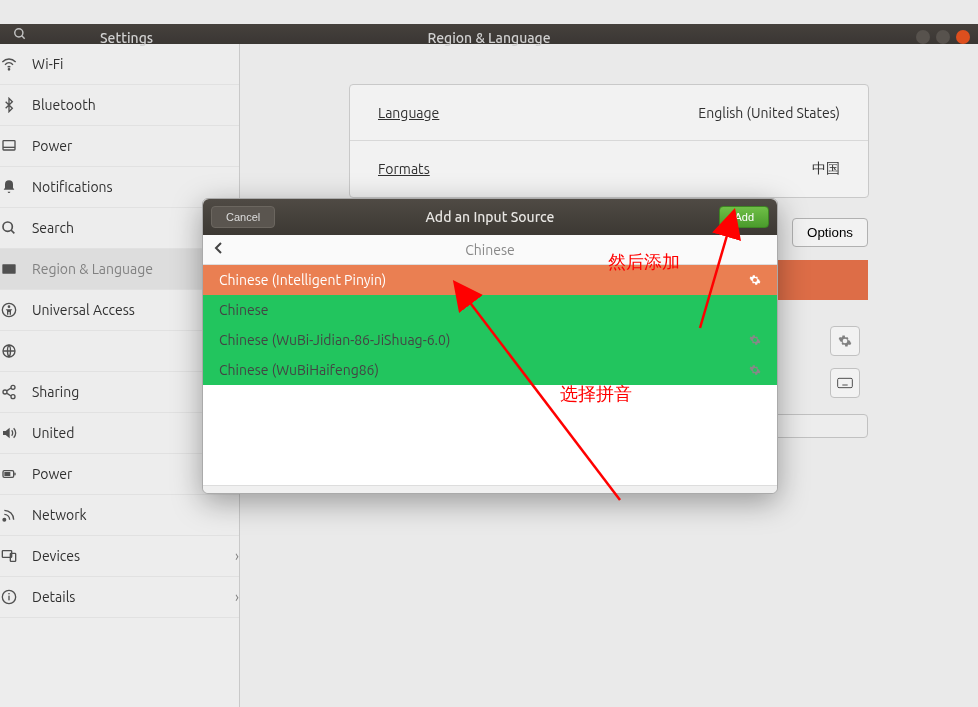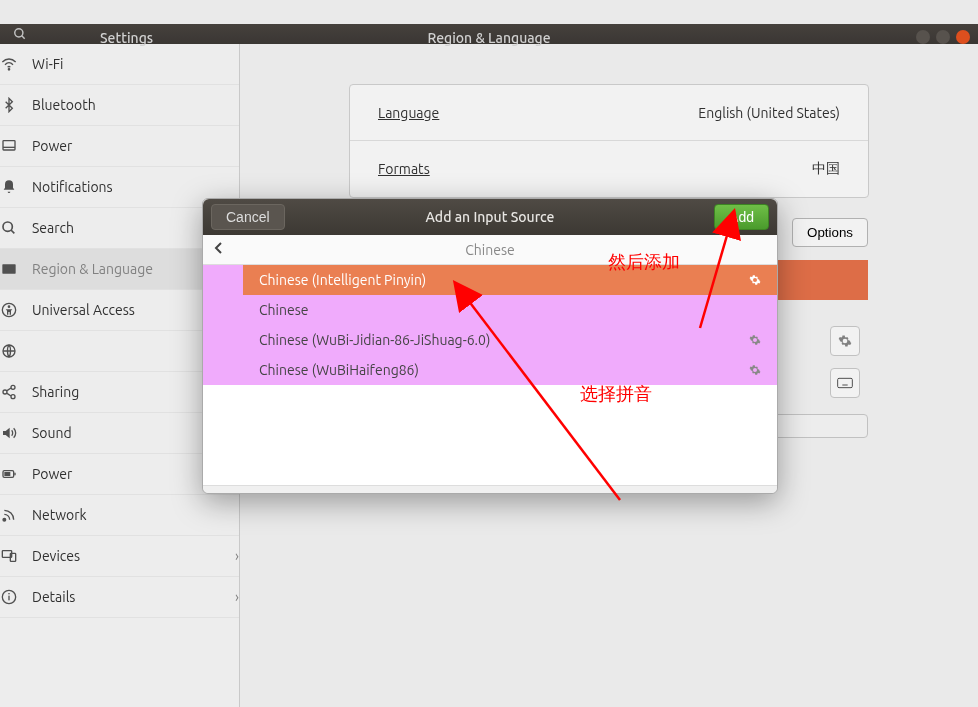--- a/index.html
+++ b/index.html
@@ -40,29 +40,29 @@
 .kbd-corner { position: absolute; right: 118px; top: 368px; width: 30px; height: 30px; border: 1px solid #ccc; border-radius: 4px; background: #fff; display: flex; align-items: center; justify-content: center; }
 .bottom-bar { position: absolute; left: 358px; right: 110px; top: 414px; height: 24px; border: 1px solid #ccc; border-radius: 4px; background: #fafafa; }
 
 
 .overlay { position: absolute; left: 0; top: 0; width: 100%; height: 100%; background: rgba(0,0,0,0.05); pointer-events: none; }
 
 
 .dialog { position: absolute; left: 202px; top: 198px; width: 576px; background: #f5f5f5; border: 1px solid #aaa; border-radius: 6px; box-shadow: 0 8px 30px rgba(0,0,0,0.35); z-index: 10; }
 .dlg-header { height: 36px; background: linear-gradient(#4f4a44, #3c3833); border-radius: 6px 6px 0 0; display: flex; align-items: center; justify-content: space-between; padding: 0 8px; }
 .dlg-title { position: absolute; left: 50%; transform: translateX(-50%); color: #e8e6e3; font-weight: 500; }
-.dlg-btn { padding: 4px 14px; border-radius: 4px; cursor: pointer; font-size: 14px; }
+.dlg-btn { padding: 4px 14px; border-radius: 4px; cursor: pointer; font-size: 11px; }
 .dlg-cancel { background: #5a554f; color: #ddd; border: 1px solid #6b665f; }
 .dlg-add { background: linear-gradient(#6fbf47, #4a9b2c); color: #fff; border: 1px solid #3d8423; font-weight: 400; }
 
 .dlg-subhead { height: 30px; background: #fafafa; border-bottom: 1px solid #ddd; display: flex; align-items: center; position: relative; }
 .dlg-back { position: absolute; left: 10px; top: 6px; cursor: pointer; color: #555; font-size: 16px; }
 .dlg-lang { position: absolute; left: 50%; transform: translateX(-50%); color: #888; }
 
-.dlg-list { background: #f0abfc; max-height: 220px; padding-left: 40px; }
+.dlg-list { background: #22c55e; max-height: 220px; }
 .dlg-item { height: 30px; display: flex; align-items: center; padding: 0 16px; cursor: pointer; position: relative; }
 .dlg-item.selected { background: #ea7f52; color: #fff; }
 .dlg-item:not(.selected) { color: #444; }
 .dlg-item-gear { position: absolute; right: 16px; }
 .dlg-gap { height: 100px; background: #fff; }
 .dlg-footer { height: 8px; background: #f0f0f0; border-radius: 0 0 6px 6px; border-top: 1px solid #ddd; }
 
 
 .annot { position: absolute; z-index: 20; pointer-events: none; }
 .annot-text { color: #ff0000; font-size: 18px; font-weight: 500; }
@@ -173,21 +173,21 @@
         </span>
     <span class="sb-label">Sharing</span>
     </div>
       <div class="sb-item">
         <span class="sb-icon">
           <svg width="16" height="16" viewBox="0 0 24 24" fill="currentColor">
             <path d="M3 9v6h4l6 5V4L7 9H3z"></path>
             <path d="M16 8c2 2 2 6 0 8M19 5c4 4 4 10 0 14" fill="none" stroke="currentColor" stroke-width="2"></path>
           </svg>
         </span>
-    <span class="sb-label">Sound</span>
+    <span class="sb-label">United</span>
     </div>
       <div class="sb-item">
         <span class="sb-icon">
           <svg width="16" height="16" viewBox="0 0 24 24" fill="none" stroke="currentColor" stroke-width="2">
             <rect x="3" y="7" width="16" height="10" rx="2"></rect>
             <line x1="21" y1="10" x2="21" y2="14"></line>
             <rect x="6" y="10" width="7" height="4" fill="currentColor"></rect>
           </svg>
         </span>
     <span class="sb-label">Power</span>
@@ -300,21 +300,21 @@
             <path d="M12 8a4 4 0 100 8 4 4 0 000-8zm9 4a9 9 0 01-.2 1.9l2.1 1.6-2 3.5-2.5-1a7 7 0 01-1.6.9l-.4 2.6h-4l-.4-2.6a7 7 0 01-1.6-.9l-2.5 1-2-3.5 2.1-1.6A9 9 0 013 12a9 9 0 01.2-1.9L1.1 8.5l2-3.5 2.5 1a7 7 0 011.6-.9L7.6 2.5h4l.4 2.6a7 7 0 011.6.9l2.5-1 2 3.5-2.1 1.6A9 9 0 0121 12z"></path>
           </svg>
         </span>
       </div>
     </div>
   <div class="dlg-gap"></div>
   <div class="dlg-footer"></div>
 </div>
 
 <div class="annot annot-text" style="left:608px; top:250px;">然后添加</div>
-<div class="annot annot-text" style="left:580px; top:382px;">选择拼音</div>
+<div class="annot annot-text" style="left:560px; top:382px;">选择拼音</div>
 
 <svg class="arrow-svg" style="left:0; top:0;" width="978" height="707">
   <defs>
     <marker id="ah" markerWidth="12" markerHeight="12" refX="2" refY="6" orient="auto">
       <path d="M0,0 L0,12 L12,6 z" fill="#ff0000"></path>
     </marker>
   </defs>
 
   <line x1="700" y1="328" x2="728" y2="232" stroke="#ff0000" stroke-width="2.5" marker-end="url(#ah)"></line>
 

